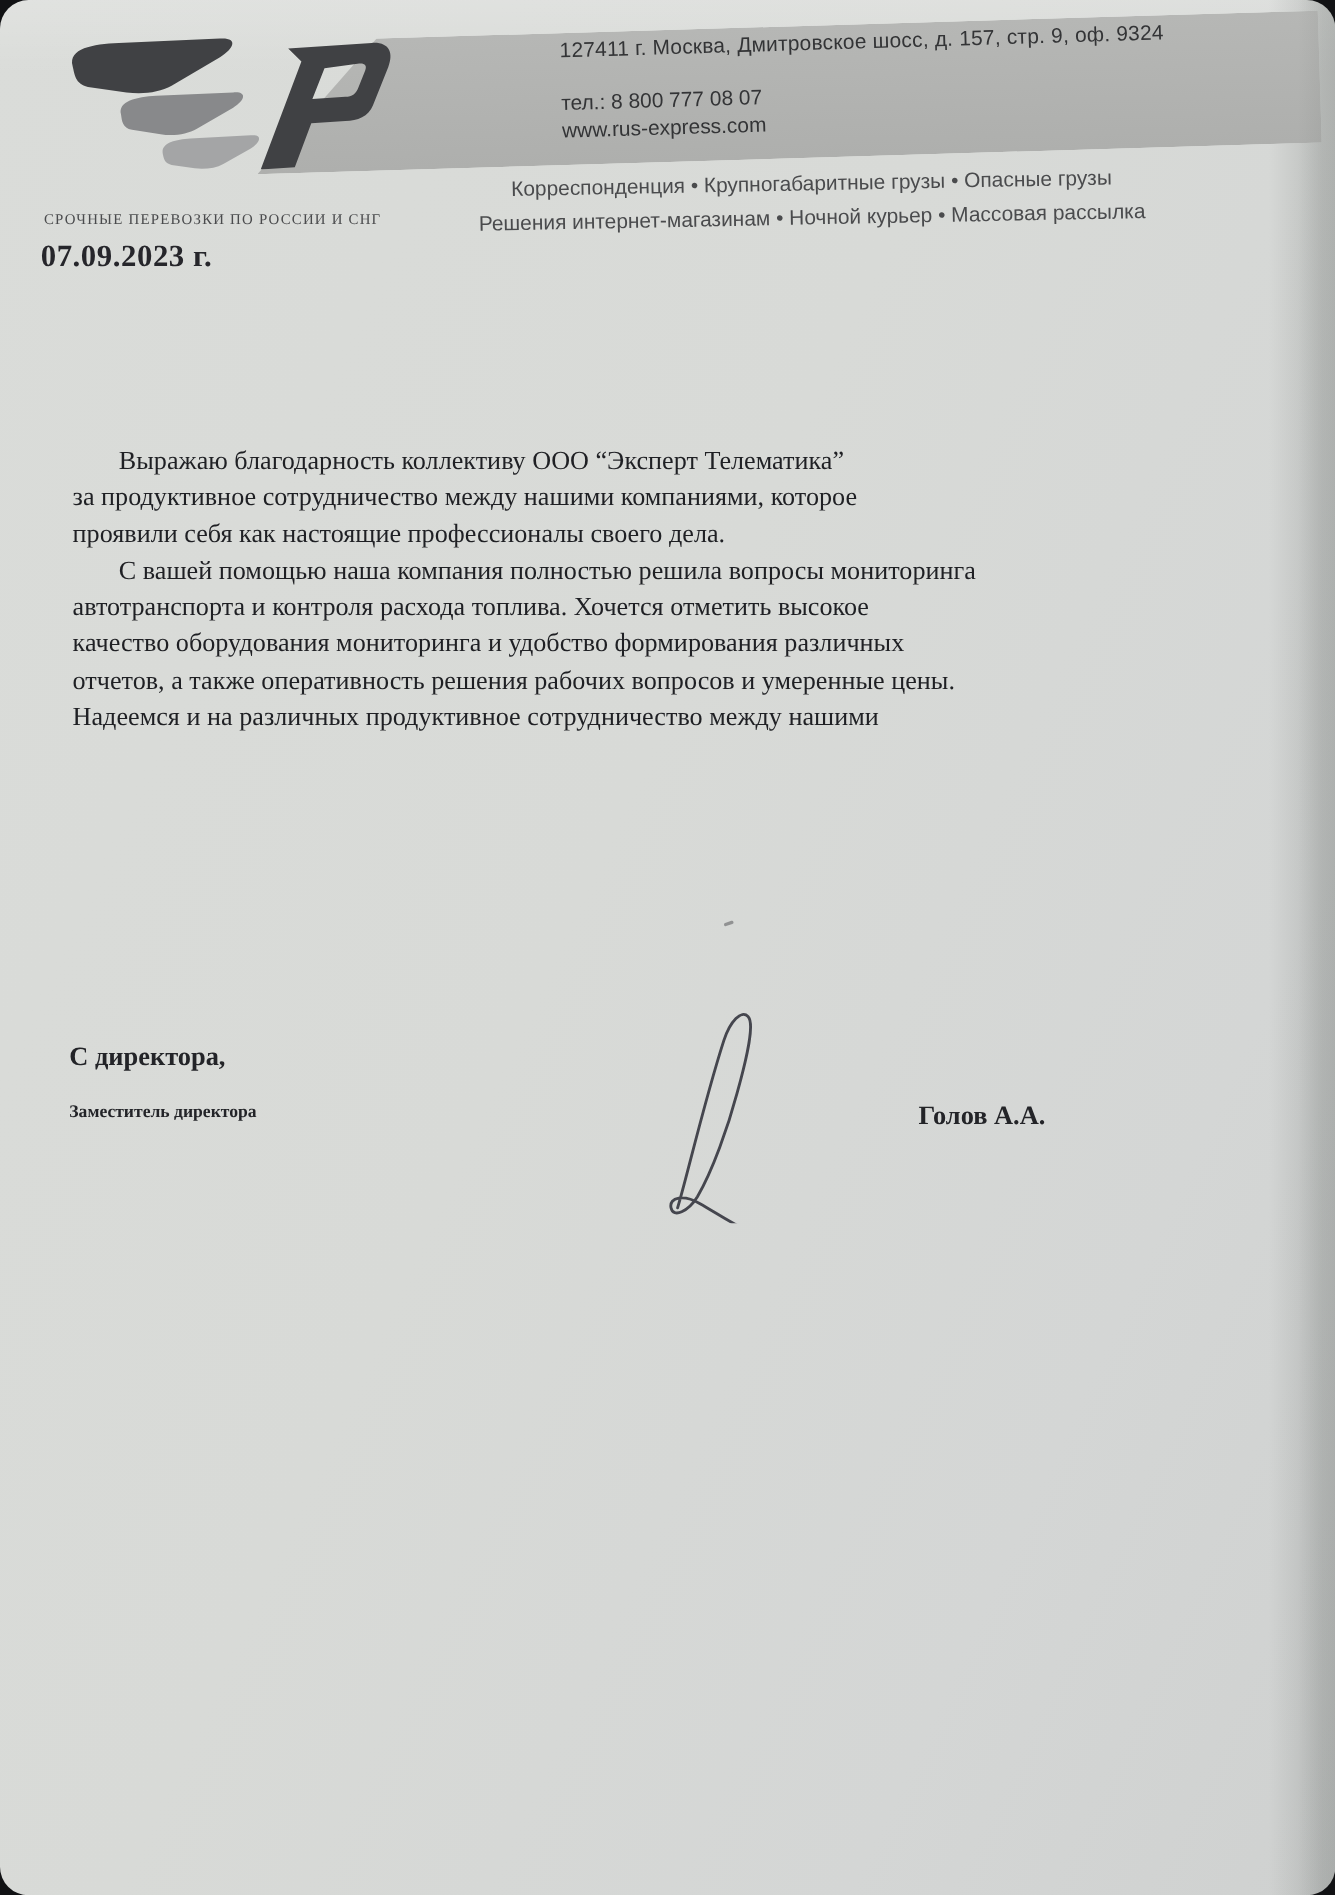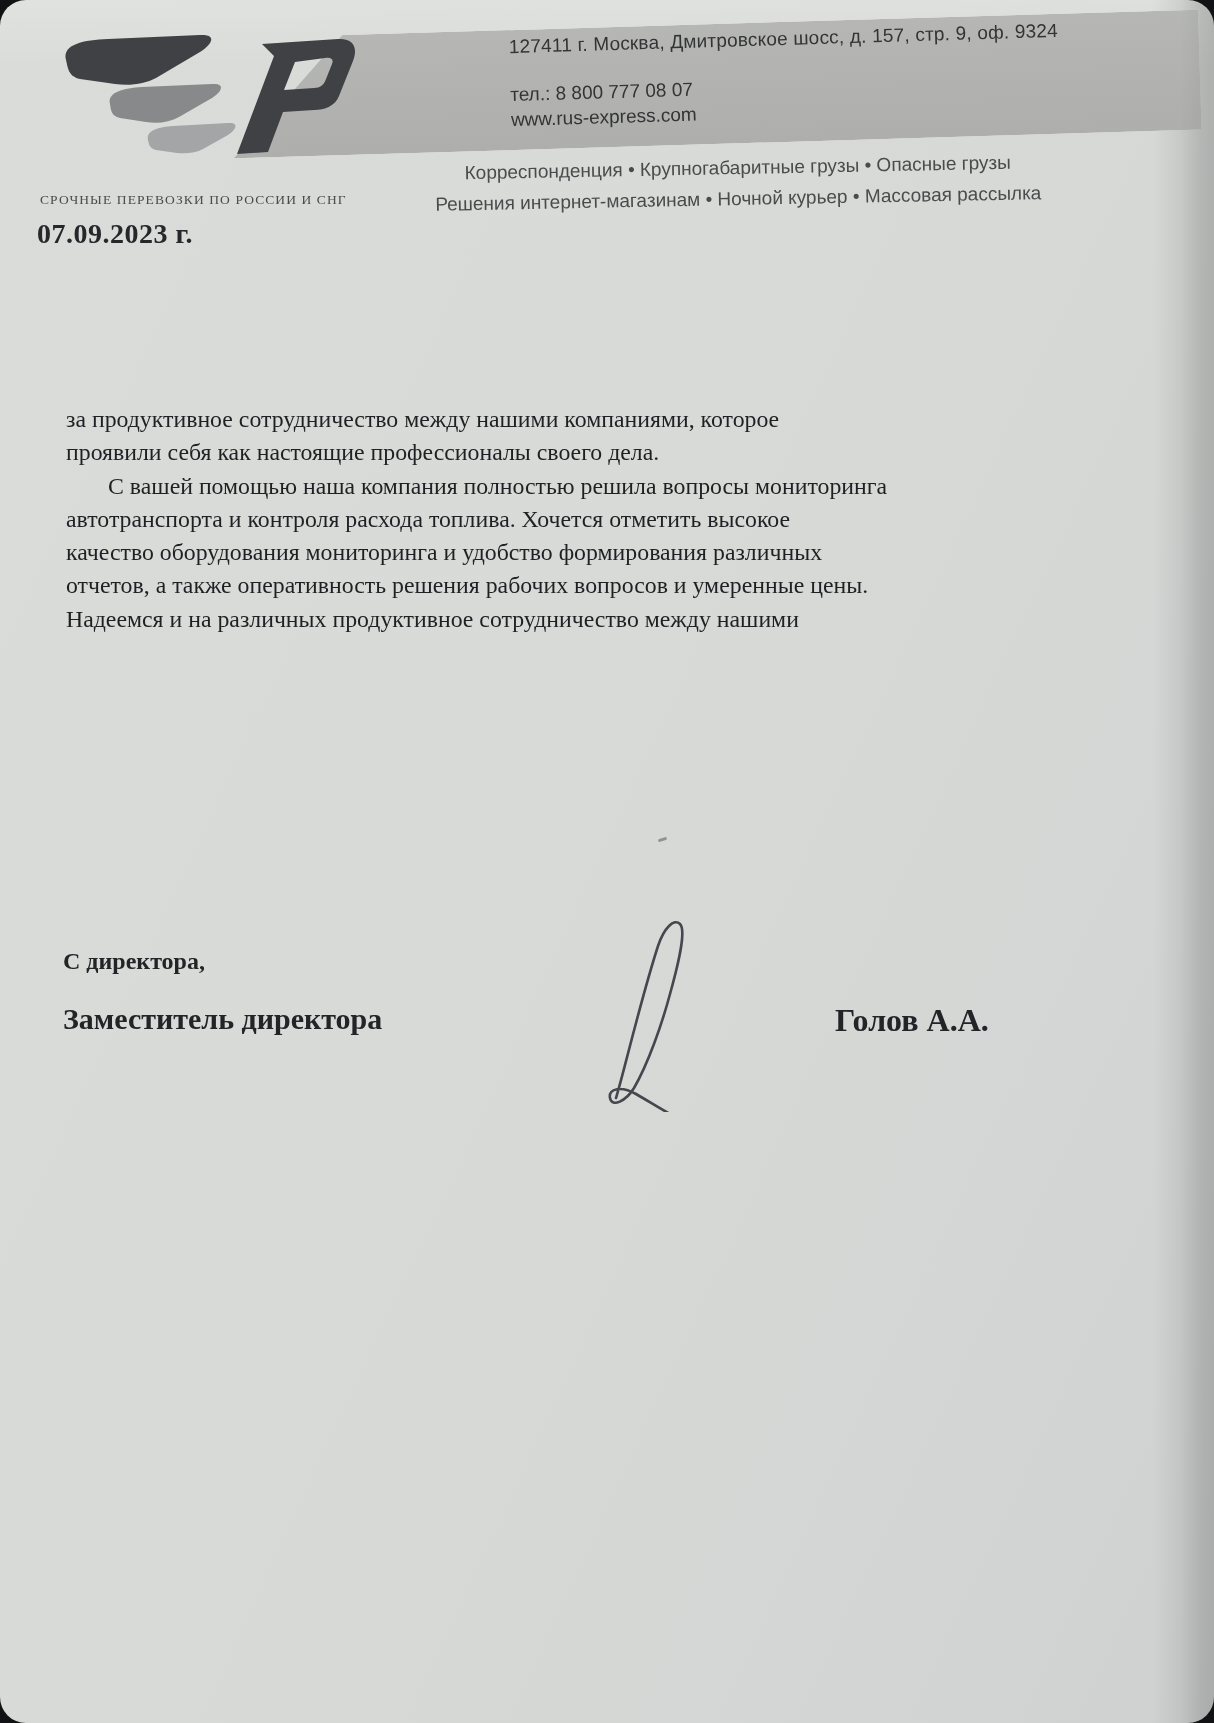--- a/index.html
+++ b/index.html
@@ -74,25 +74,25 @@
   .letter-body .line{white-space:nowrap;}
   .letter-body .indent{padding-left:42px;}
 
   
   .closing{
     position:absolute;left:63px;top:948px;
     font-weight:bold;font-size:24px;color:#232428;
   }
   .signer-title{
     position:absolute;left:63px;top:1002px;
-    font-weight:bold;font-size:30px;color:#232428;
+    font-weight:bold;font-size:16px;color:#232428;
   }
   .signer-name{
     position:absolute;left:835px;top:1002px;
-    font-weight:bold;font-size:32px;color:#232428;text-align:center;
+    font-weight:bold;font-size:24px;color:#232428;text-align:center;
   }
   .signature{position:absolute;left:578px;top:912px;width:140px;height:200px;}
 
   .speck{position:absolute;left:658px;top:838px;width:9px;height:3px;
     background:rgba(60,60,65,0.45);border-radius:2px;transform:rotate(-18deg);}
 </style>
 </head>
 <body>
 
 <div class="page">
@@ -119,20 +119,21 @@
     <path d="M 96 106 C 94 96 107 93 121 92 L 176 89 C 187 88 185 95 176 101 L 151 115 C 144 119 134 120 125 119 L 104 116 C 97 114 97 110 96 106 Z" fill="#a4a5a6"></path>
 
     <path d="M 210 10 L 286 5 C 302 4 306 14 301 27 L 287 62 C 283 72 273 76 262 76 L 231 78 L 216 118 L 185 120 L 222 22 Z
              M 243 28 L 232 56 L 262 54 C 268 54 272 51 274 45 L 280 30 C 282 25 279 23 273 24 Z" fill="#404144" fill-rule="evenodd"></path>
   </svg>
 
   <div class="tagline">СРОЧНЫЕ ПЕРЕВОЗКИ ПО РОССИИ И СНГ</div>
   <div class="doc-date">07.09.2023 г.</div>
 
   <div class="letter-body">
+    <div class="line indent">Выражаю благодарность коллективу ООО “Эксперт  Телематика”</div>
     <div class="line">за продуктивное сотрудничество между нашими компаниями, которое</div>
     <div class="line">проявили себя как настоящие профессионалы своего дела.</div>
     <div class="line indent">С вашей помощью наша компания полностью решила вопросы мониторинга</div>
     <div class="line">автотранспорта и контроля расхода топлива. Хочется отметить высокое</div>
     <div class="line">качество оборудования мониторинга и удобство формирования различных</div>
     <div class="line">отчетов, а также оперативность решения рабочих вопросов и умеренные цены.</div>
     <div class="line">Надеемся и на различных продуктивное сотрудничество между нашими</div>
   </div>
 
   <div class="closing">С директора,</div>

